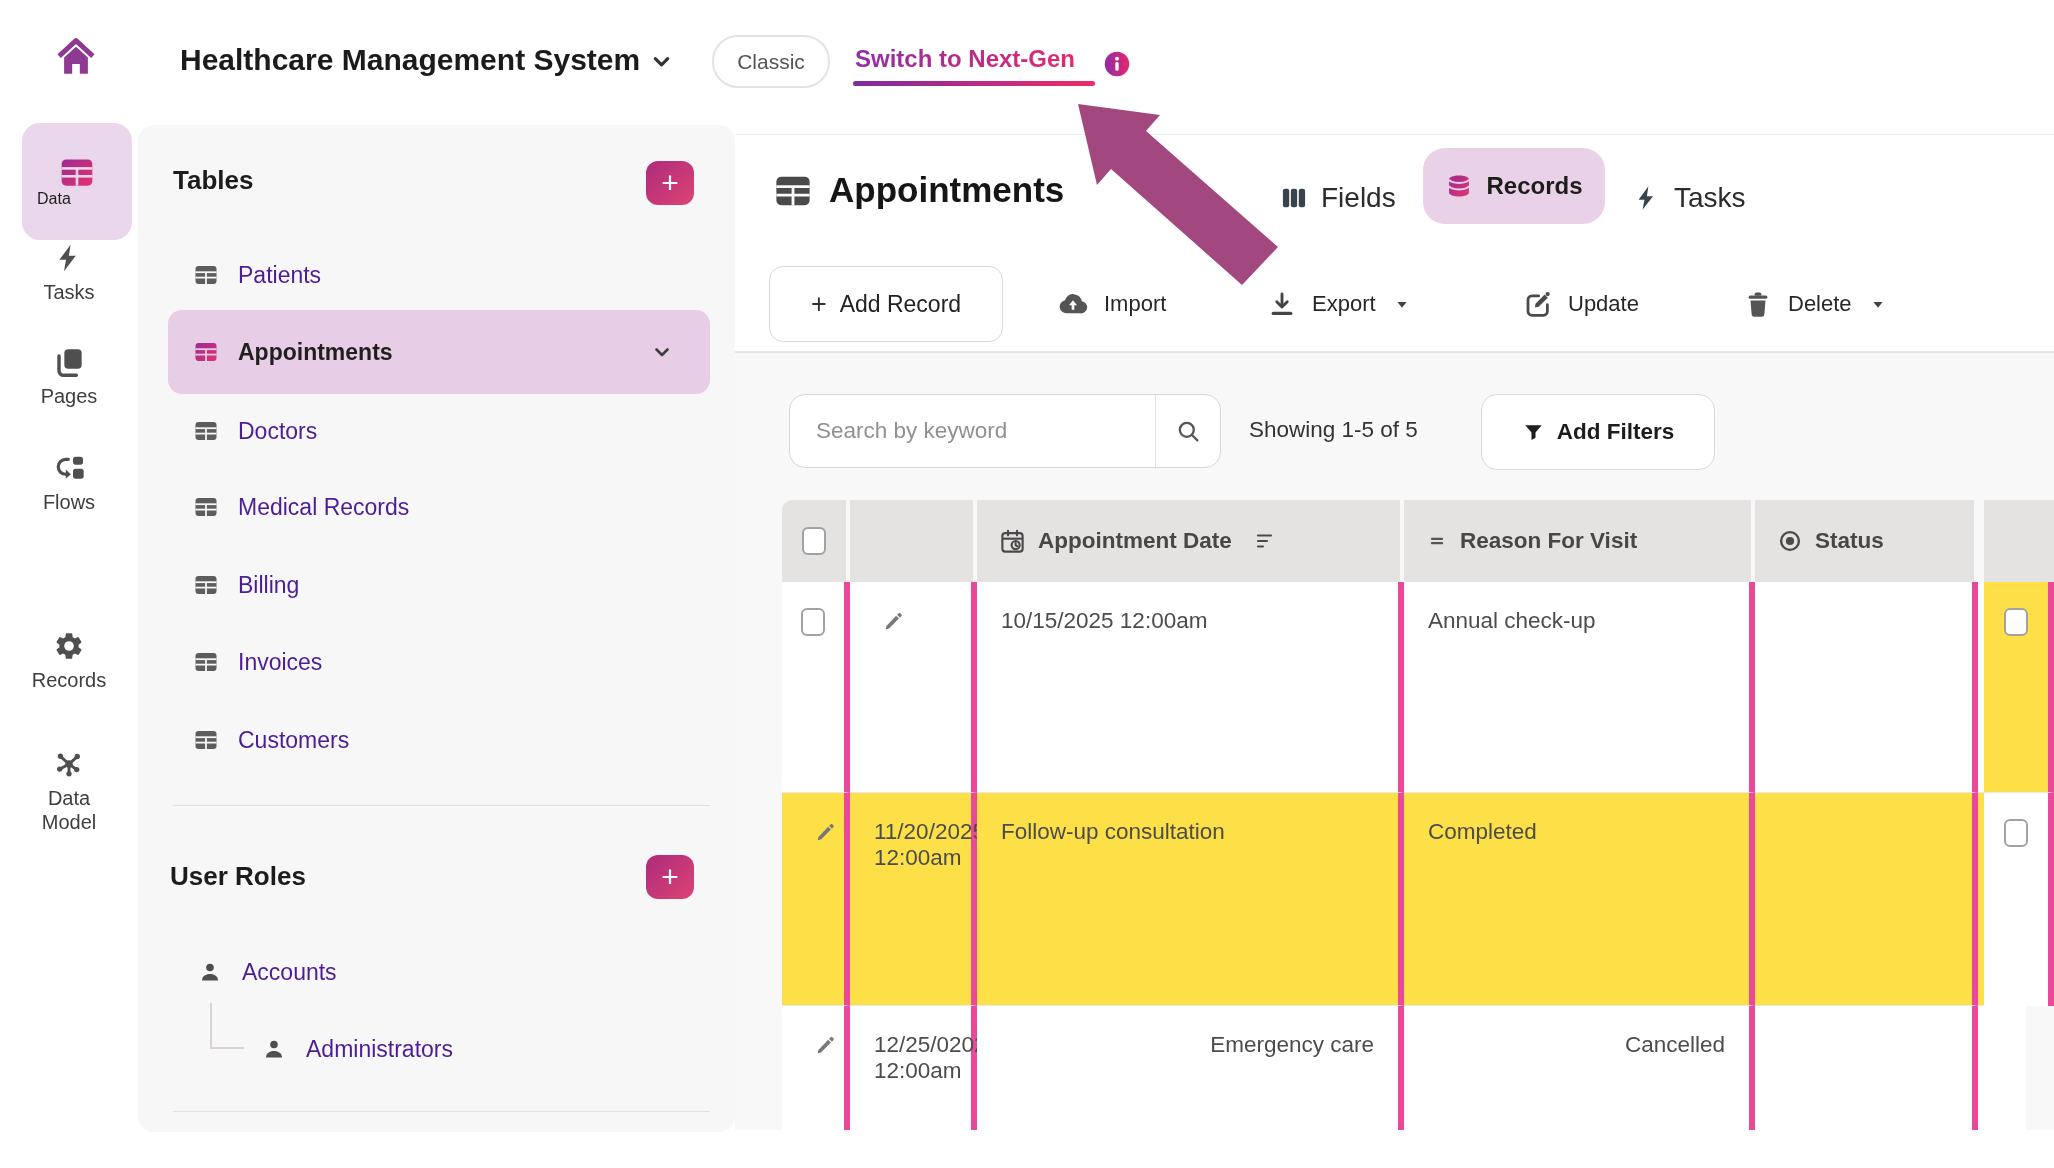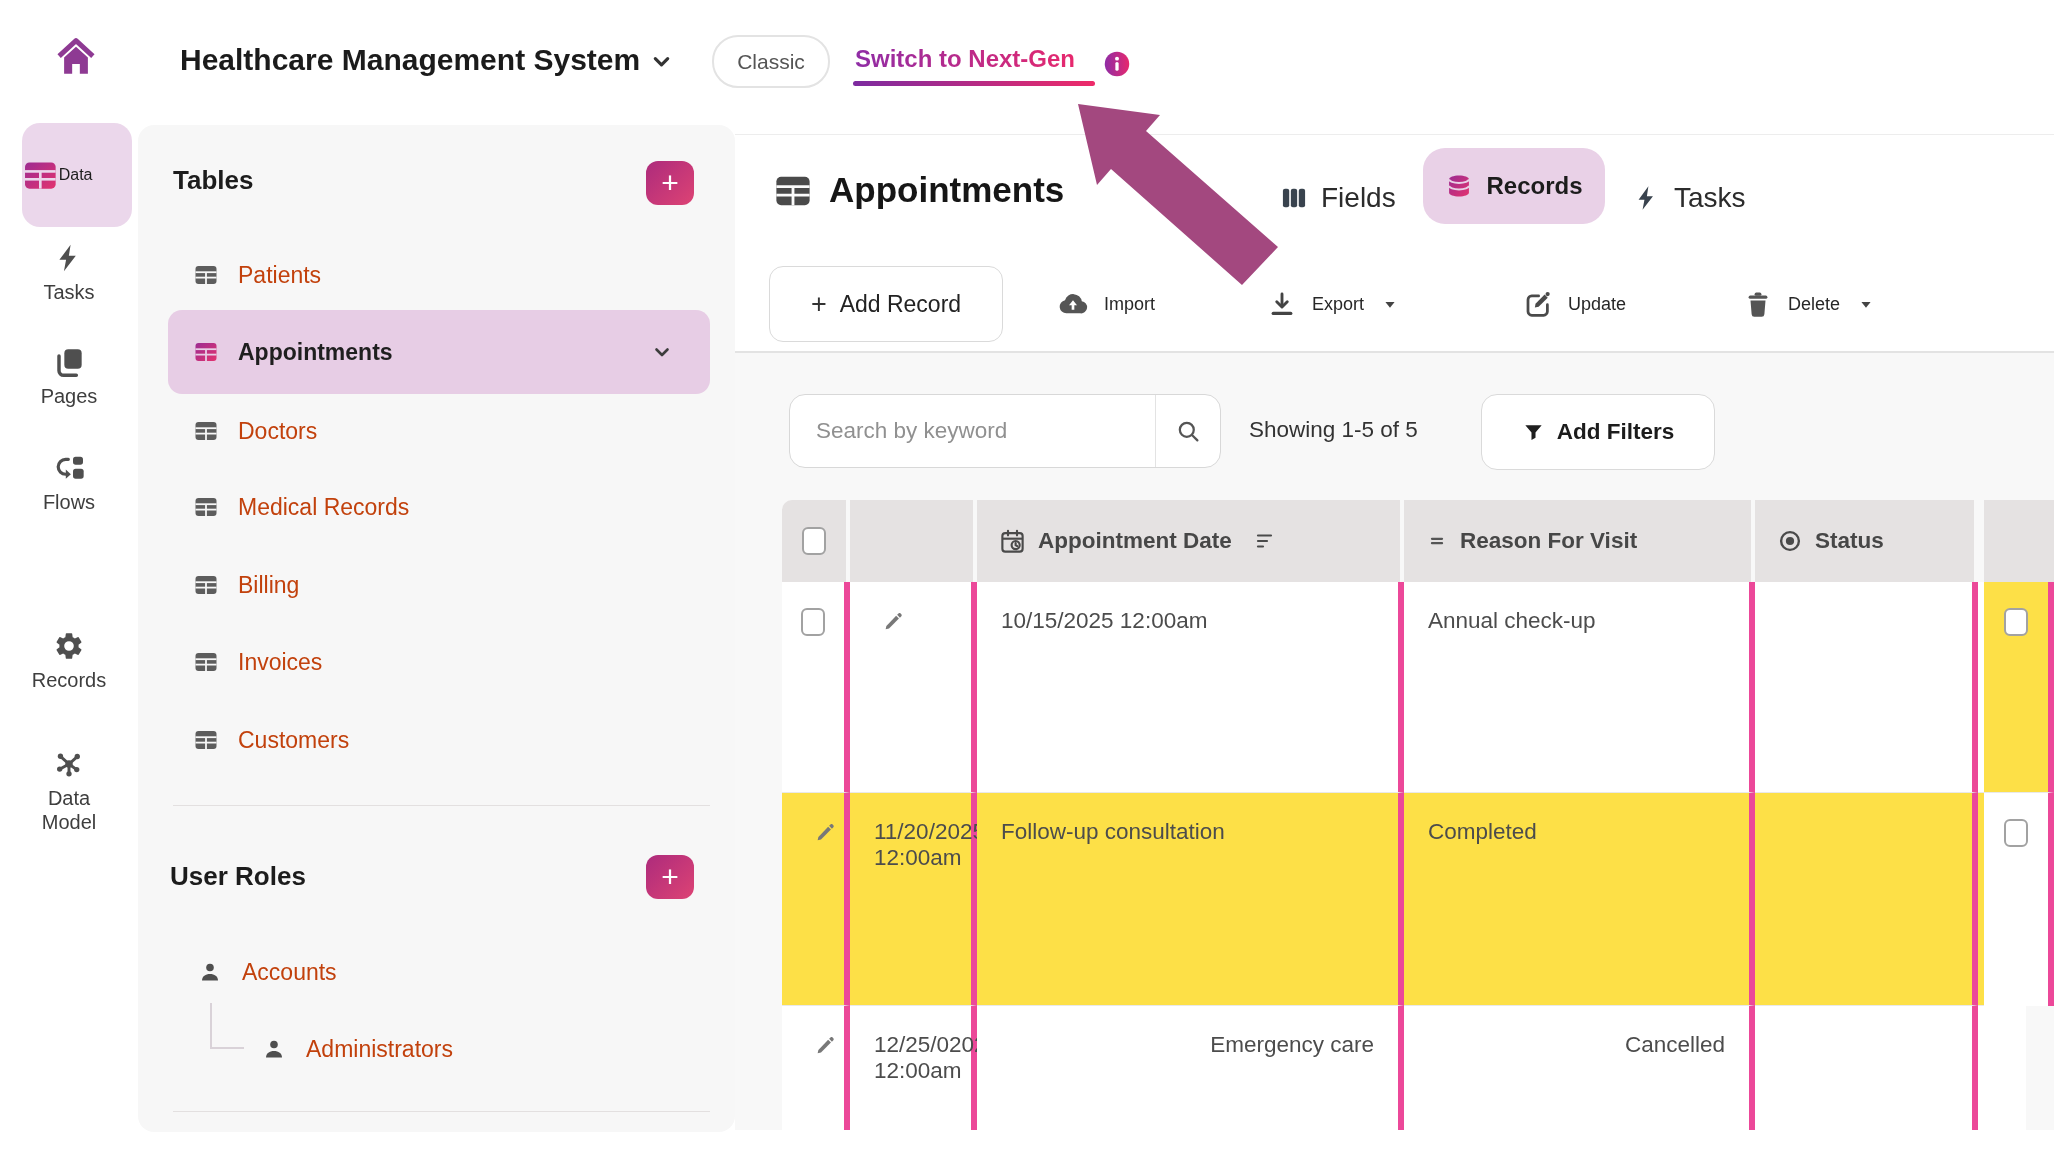--- a/index.html
+++ b/index.html
@@ -19,51 +19,51 @@
   .switch-underline{left:853px;top:81px;width:242px;height:5px;border-radius:3px;
     background:linear-gradient(90deg,#7c2ba0,#ee2b69);}
   .info-badge{left:1103px;top:50px;width:28px;height:28px;cursor:pointer;}
   .annot-arrow{left:1040px;top:86px;width:260px;height:200px;z-index:60;pointer-events:none;}
 
   
   .rail{left:0;top:123px;width:138px;height:1010px;}
   .rail-item{position:absolute;left:0;width:138px;display:flex;flex-direction:column;align-items:center;
     gap:6px;font-size:20px;color:#3e3e3e;text-align:center;cursor:pointer;line-height:1.2;}
   .rail-label{width:80px;}
-  .data-tile{position:absolute;left:22px;top:0;width:110px;height:104px;border-radius:18px;background:#ebd7eb;
-    display:flex;flex-direction:row;align-items:center;justify-content:center;cursor:pointer;}
+  .data-tile{position:absolute;left:22px;top:0;width:110px;height:117px;border-radius:18px;background:#ebd7eb;
+    display:flex;flex-direction:column;align-items:center;justify-content:center;cursor:pointer;}
   .data-tile .rail-label{color:#1d1d1d;}
 
   
   .sidebar{left:138px;top:125px;width:597px;height:1007px;background:#f7f7f7;border-radius:16px;}
   .side-title{position:absolute;left:35px;font-size:26px;font-weight:bold;color:#1c1c1c;}
   .plus-btn{position:absolute;left:508px;width:48px;height:44px;border-radius:12px;cursor:pointer;
     background:linear-gradient(135deg,#ad2b7c,#dd4374);color:#fff;font-size:30px;
     display:flex;align-items:center;justify-content:center;}
   .srow{position:absolute;left:30px;width:542px;height:78px;display:flex;align-items:center;
-    padding-left:26px;gap:20px;border-radius:14px;box-sizing:border-box;font-size:23px;color:#c2410c;cursor:pointer;}
+    padding-left:26px;gap:20px;border-radius:14px;box-sizing:border-box;font-size:23px;color:#4c1d95;cursor:pointer;}
   .srow.sel{background:#e7cde5;color:#1f1f1f;font-weight:bold;}
   .srow .row-chevron{position:absolute;right:36px;width:24px;height:24px;}
   .side-div{position:absolute;left:35px;width:537px;height:1px;background:#e3e0e0;}
   .tree-v{position:absolute;left:72px;top:878px;width:2px;height:46px;background:#d9d2d8;}
   .tree-h{position:absolute;left:72px;top:922px;width:34px;height:2px;background:#d9d2d8;}
 
   
   .main{left:735px;top:130px;width:1319px;height:1038px;}
   .main-topline{position:absolute;left:0;top:4px;width:1319px;height:1px;background:#ededed;}
   .lower-bg{position:absolute;left:0;top:222px;width:1319px;height:778px;background:#f8f8f8;}
   .main-title-icon{position:absolute;left:38px;top:42px;width:40px;height:38px;}
   .main-title{position:absolute;left:94px;top:40px;font-size:35px;font-weight:bold;color:#161616;white-space:nowrap;}
   .tab{position:absolute;display:flex;align-items:center;gap:13px;font-size:28px;color:#2c2c2c;cursor:pointer;height:40px;top:48px;}
   .tab-records{position:absolute;left:688px;top:18px;width:182px;height:76px;border-radius:22px;background:#e9d1e7;
     display:flex;align-items:center;justify-content:center;gap:13px;font-size:24px;color:#1c1c1c;font-weight:bold;cursor:pointer;}
   .add-btn{position:absolute;left:34px;top:136px;width:232px;height:74px;border:1.5px solid #dadada;border-radius:14px;
     background:#fff;display:flex;align-items:center;justify-content:center;gap:13px;font-size:23px;color:#222;cursor:pointer;}
   .add-btn .plus-glyph{font-size:27px;color:#333;font-weight:normal;}
-  .tbtn{position:absolute;top:150px;height:48px;display:flex;align-items:center;gap:15px;font-size:18px;color:#272727;cursor:pointer;}
+  .tbtn{position:absolute;top:150px;height:48px;display:flex;align-items:center;gap:15px;font-size:22px;color:#272727;cursor:pointer;}
   .toolbar-div{position:absolute;left:0;top:221px;width:1319px;height:1.5px;background:#e3e3e3;}
   .search-box{position:absolute;left:54px;top:264px;width:432px;height:74px;background:#fff;border:1.5px solid #d8d8d8;
     border-radius:16px;display:flex;align-items:stretch;box-sizing:border-box;overflow:hidden;}
   .search-box input{flex:1;border:none;outline:none;font-size:22.5px;padding-left:26px;color:#555;
     font-family:"Liberation Sans",sans-serif;background:transparent;}
   .search-box input::placeholder{color:#909090;}
   .search-sep{width:1.5px;background:#e3e3e3;}
   .search-icon-box{width:64px;display:flex;align-items:center;justify-content:center;cursor:pointer;}
   .showing{position:absolute;left:514px;top:287px;font-size:22.5px;color:#333;white-space:nowrap;}
   .filters-btn{position:absolute;left:746px;top:264px;width:232px;height:74px;background:#fff;border:1.5px solid #dadada;

